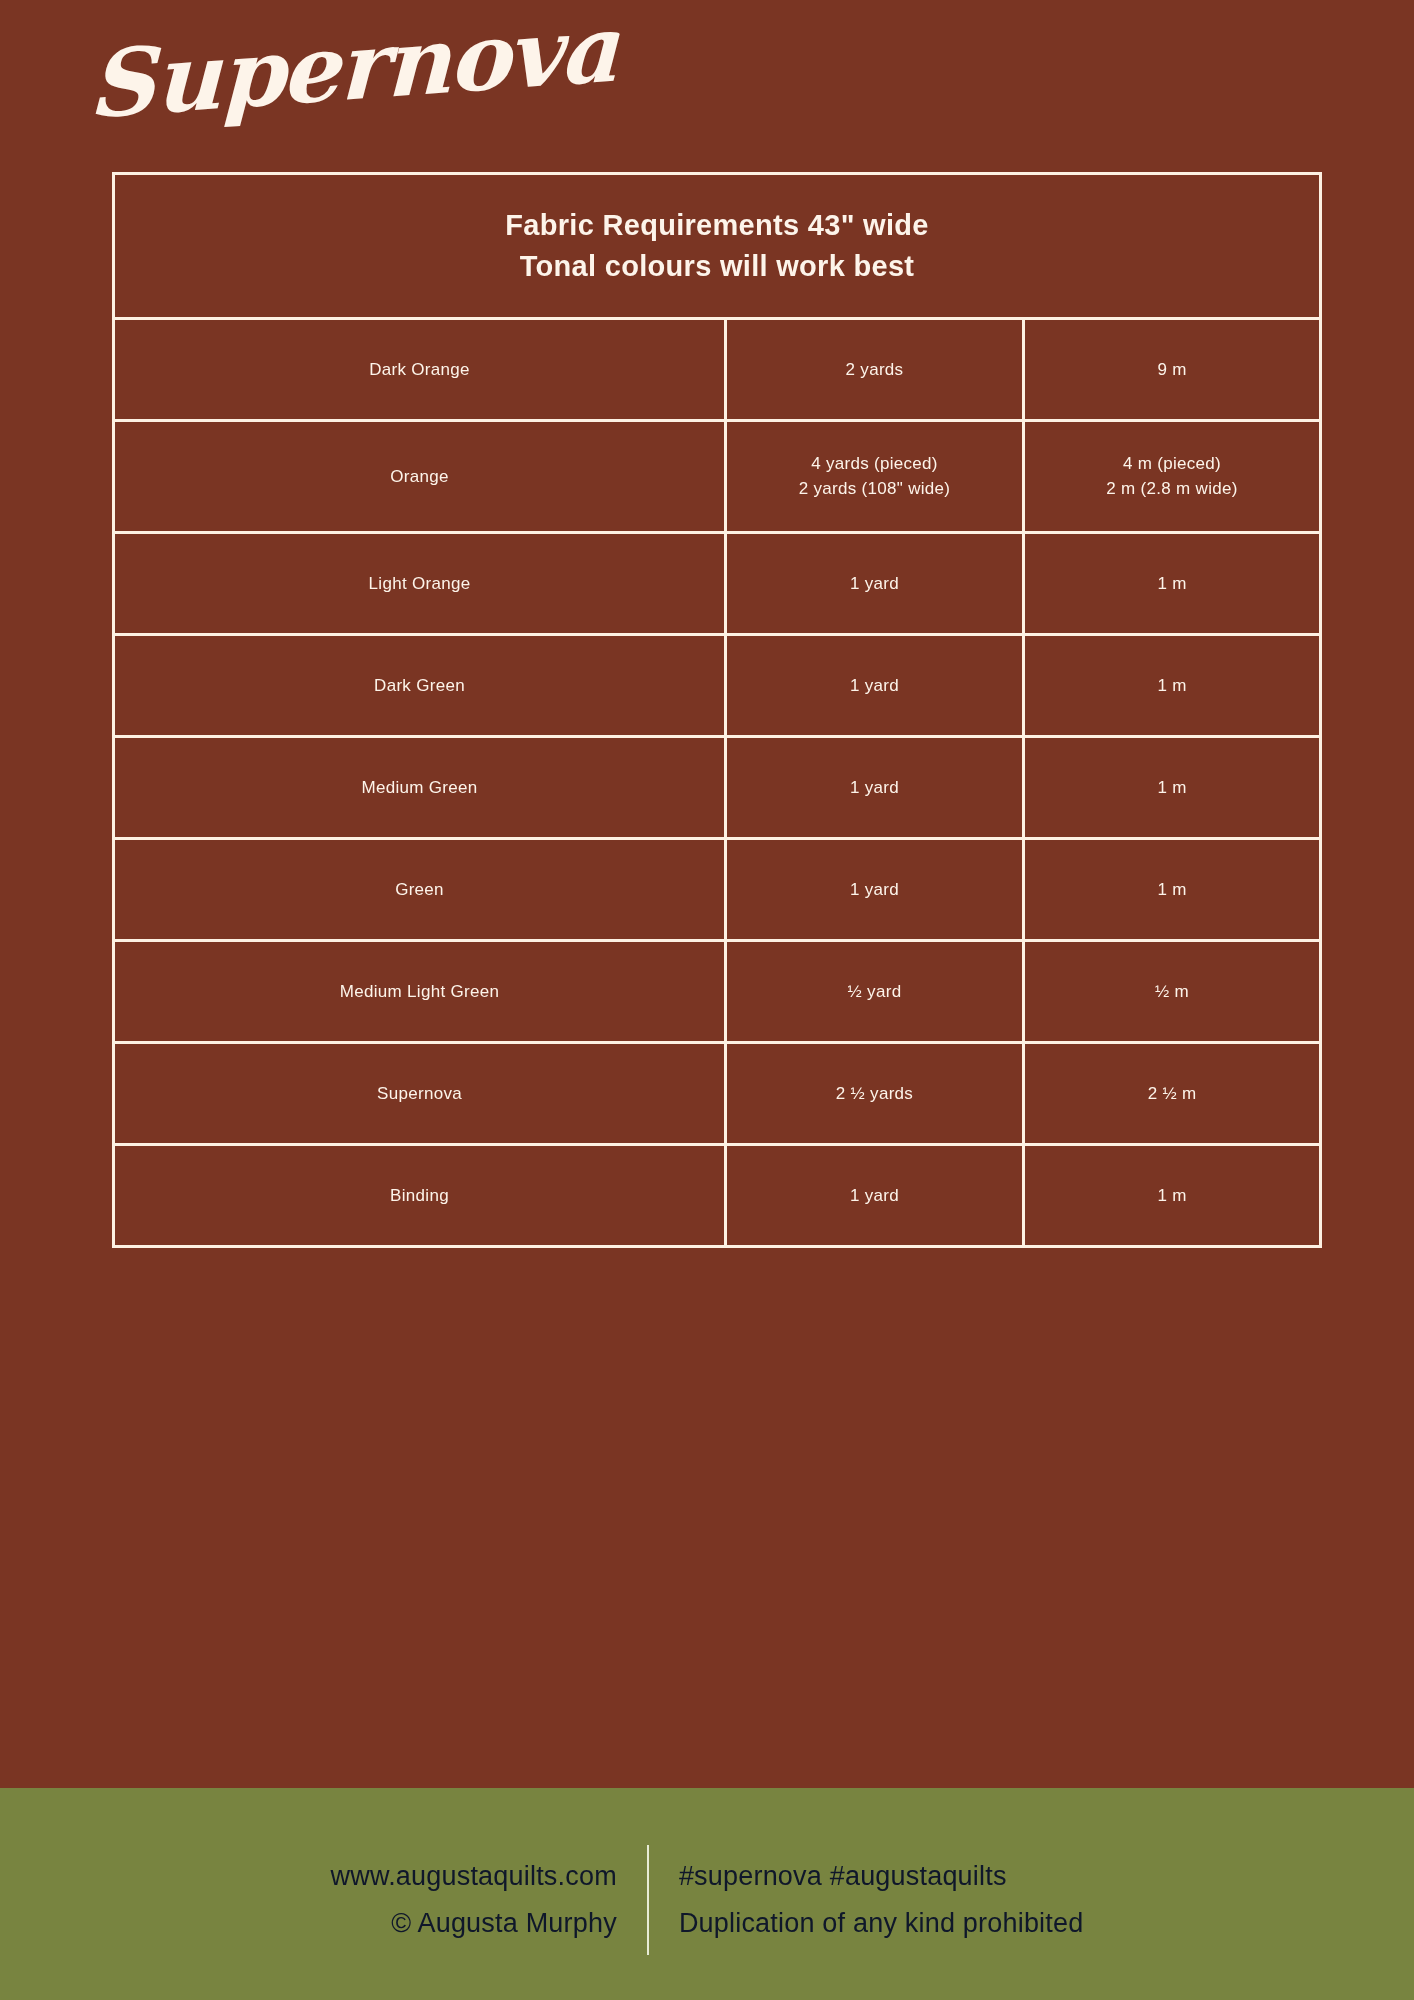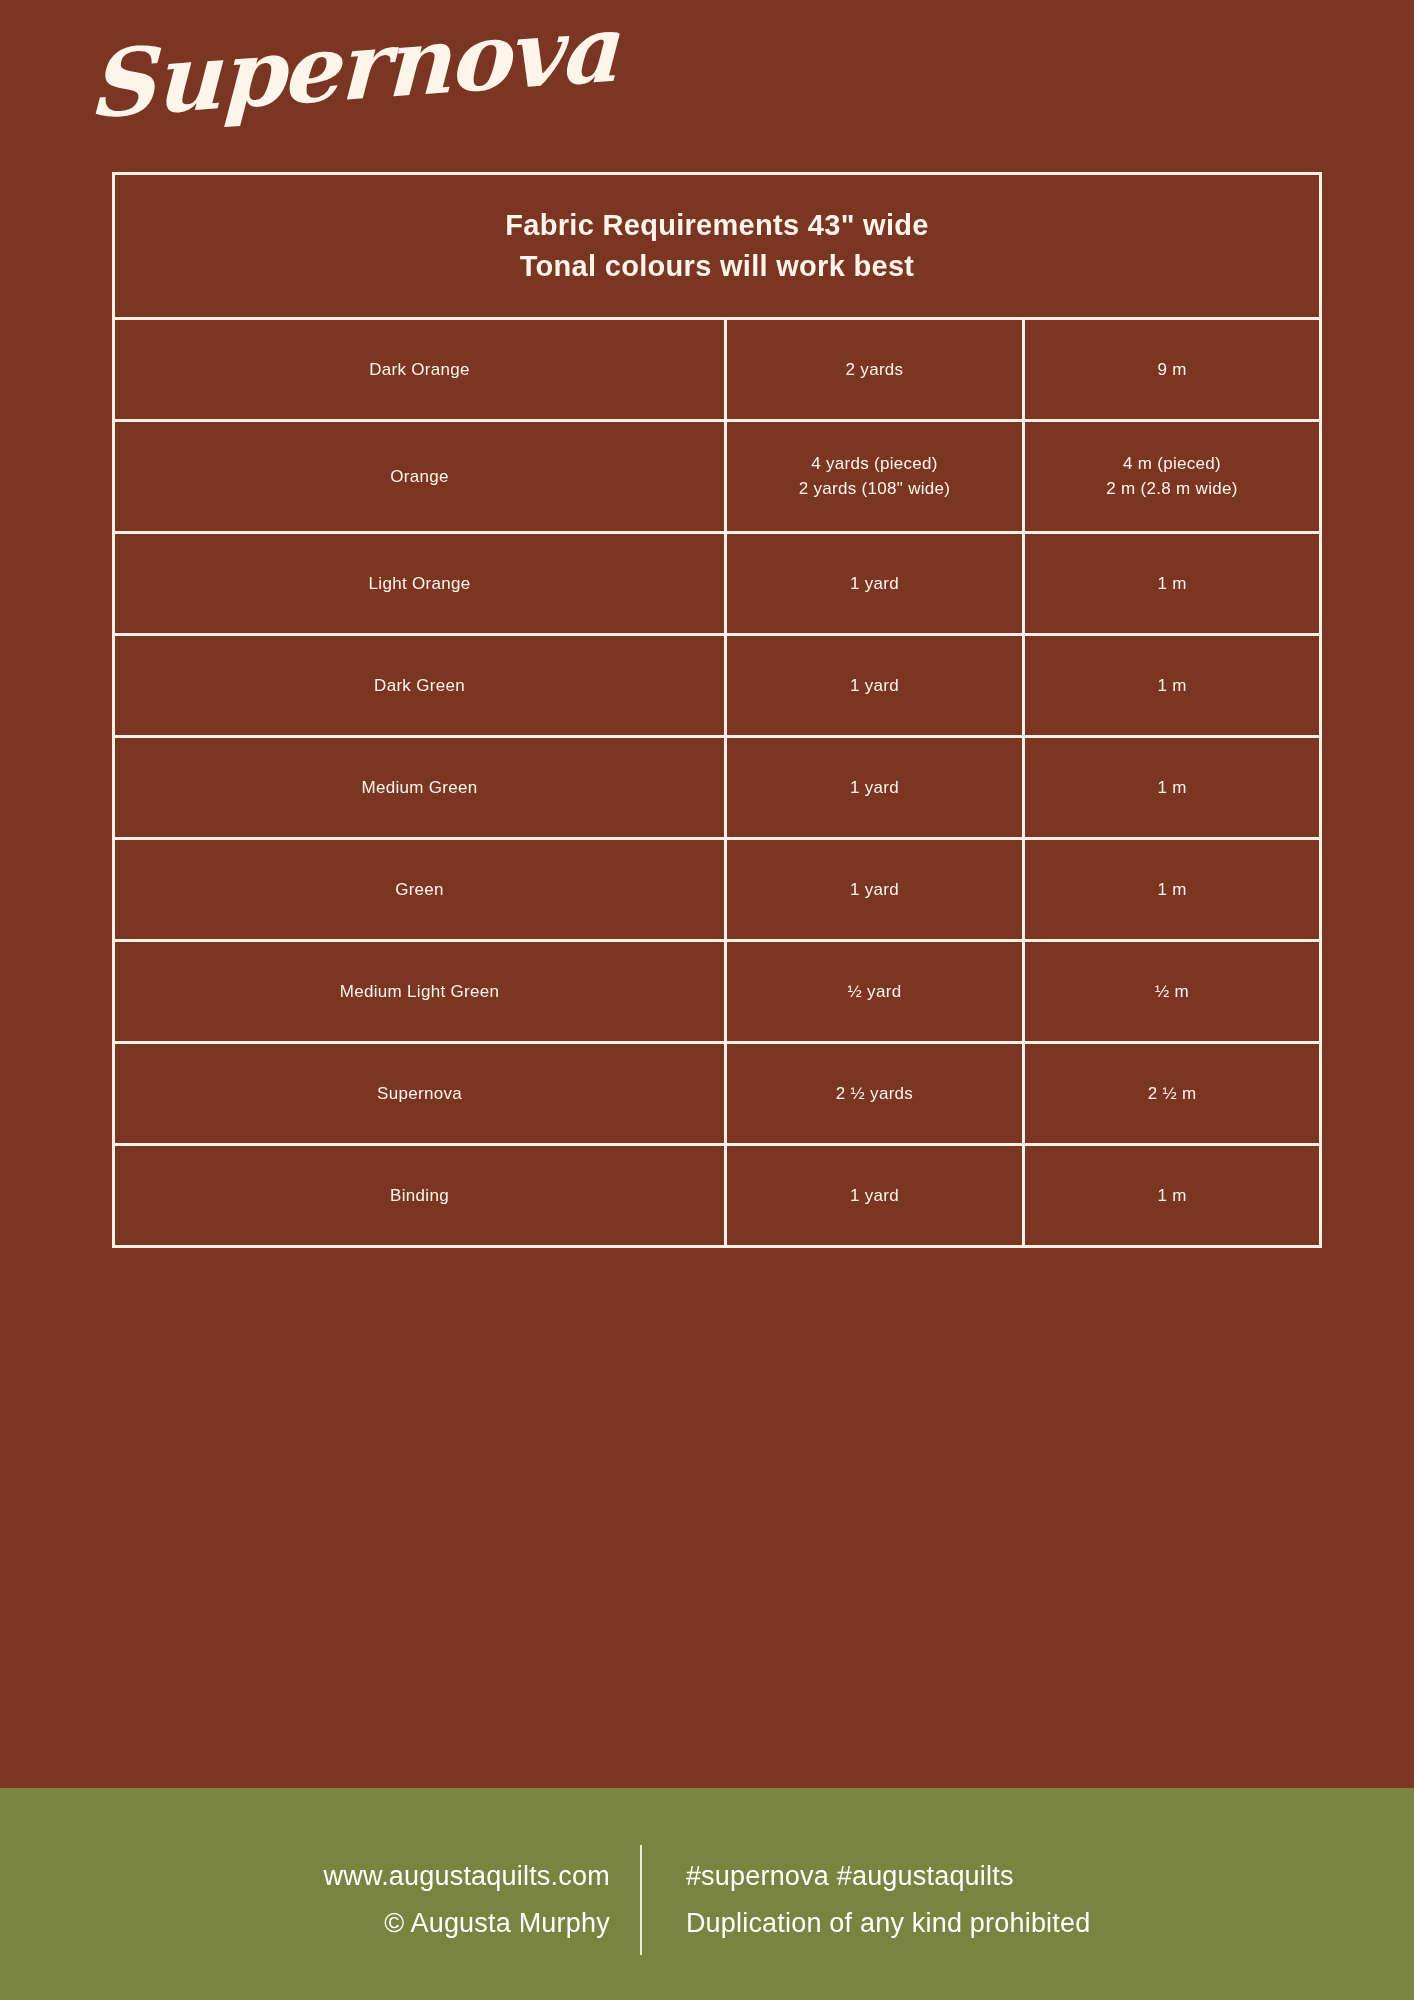--- a/index.html
+++ b/index.html
@@ -109,33 +109,33 @@
     display: flex;
     align-items: stretch;
     gap: 0;
     transform: translateY(6px);
   }
   .foot-col {
     display: flex;
     flex-direction: column;
     justify-content: center;
     gap: 16px;
-    color: #ffffff;
+    color: #0f172a;
     font-size: 27px;
     font-weight: 300;
     letter-spacing: 0.2px;
   }
   .foot-left {
     align-items: flex-end;
     padding-right: 30px;
     text-align: right;
   }
   .foot-right {
     align-items: flex-start;
-    padding-left: 44px;
+    padding-left: 30px;
     text-align: left;
   }
   .foot-divider {
     width: 2px;
     background: #e8ecd6;
     align-self: center;
     height: 110px;
   }
   .italic {
   }

